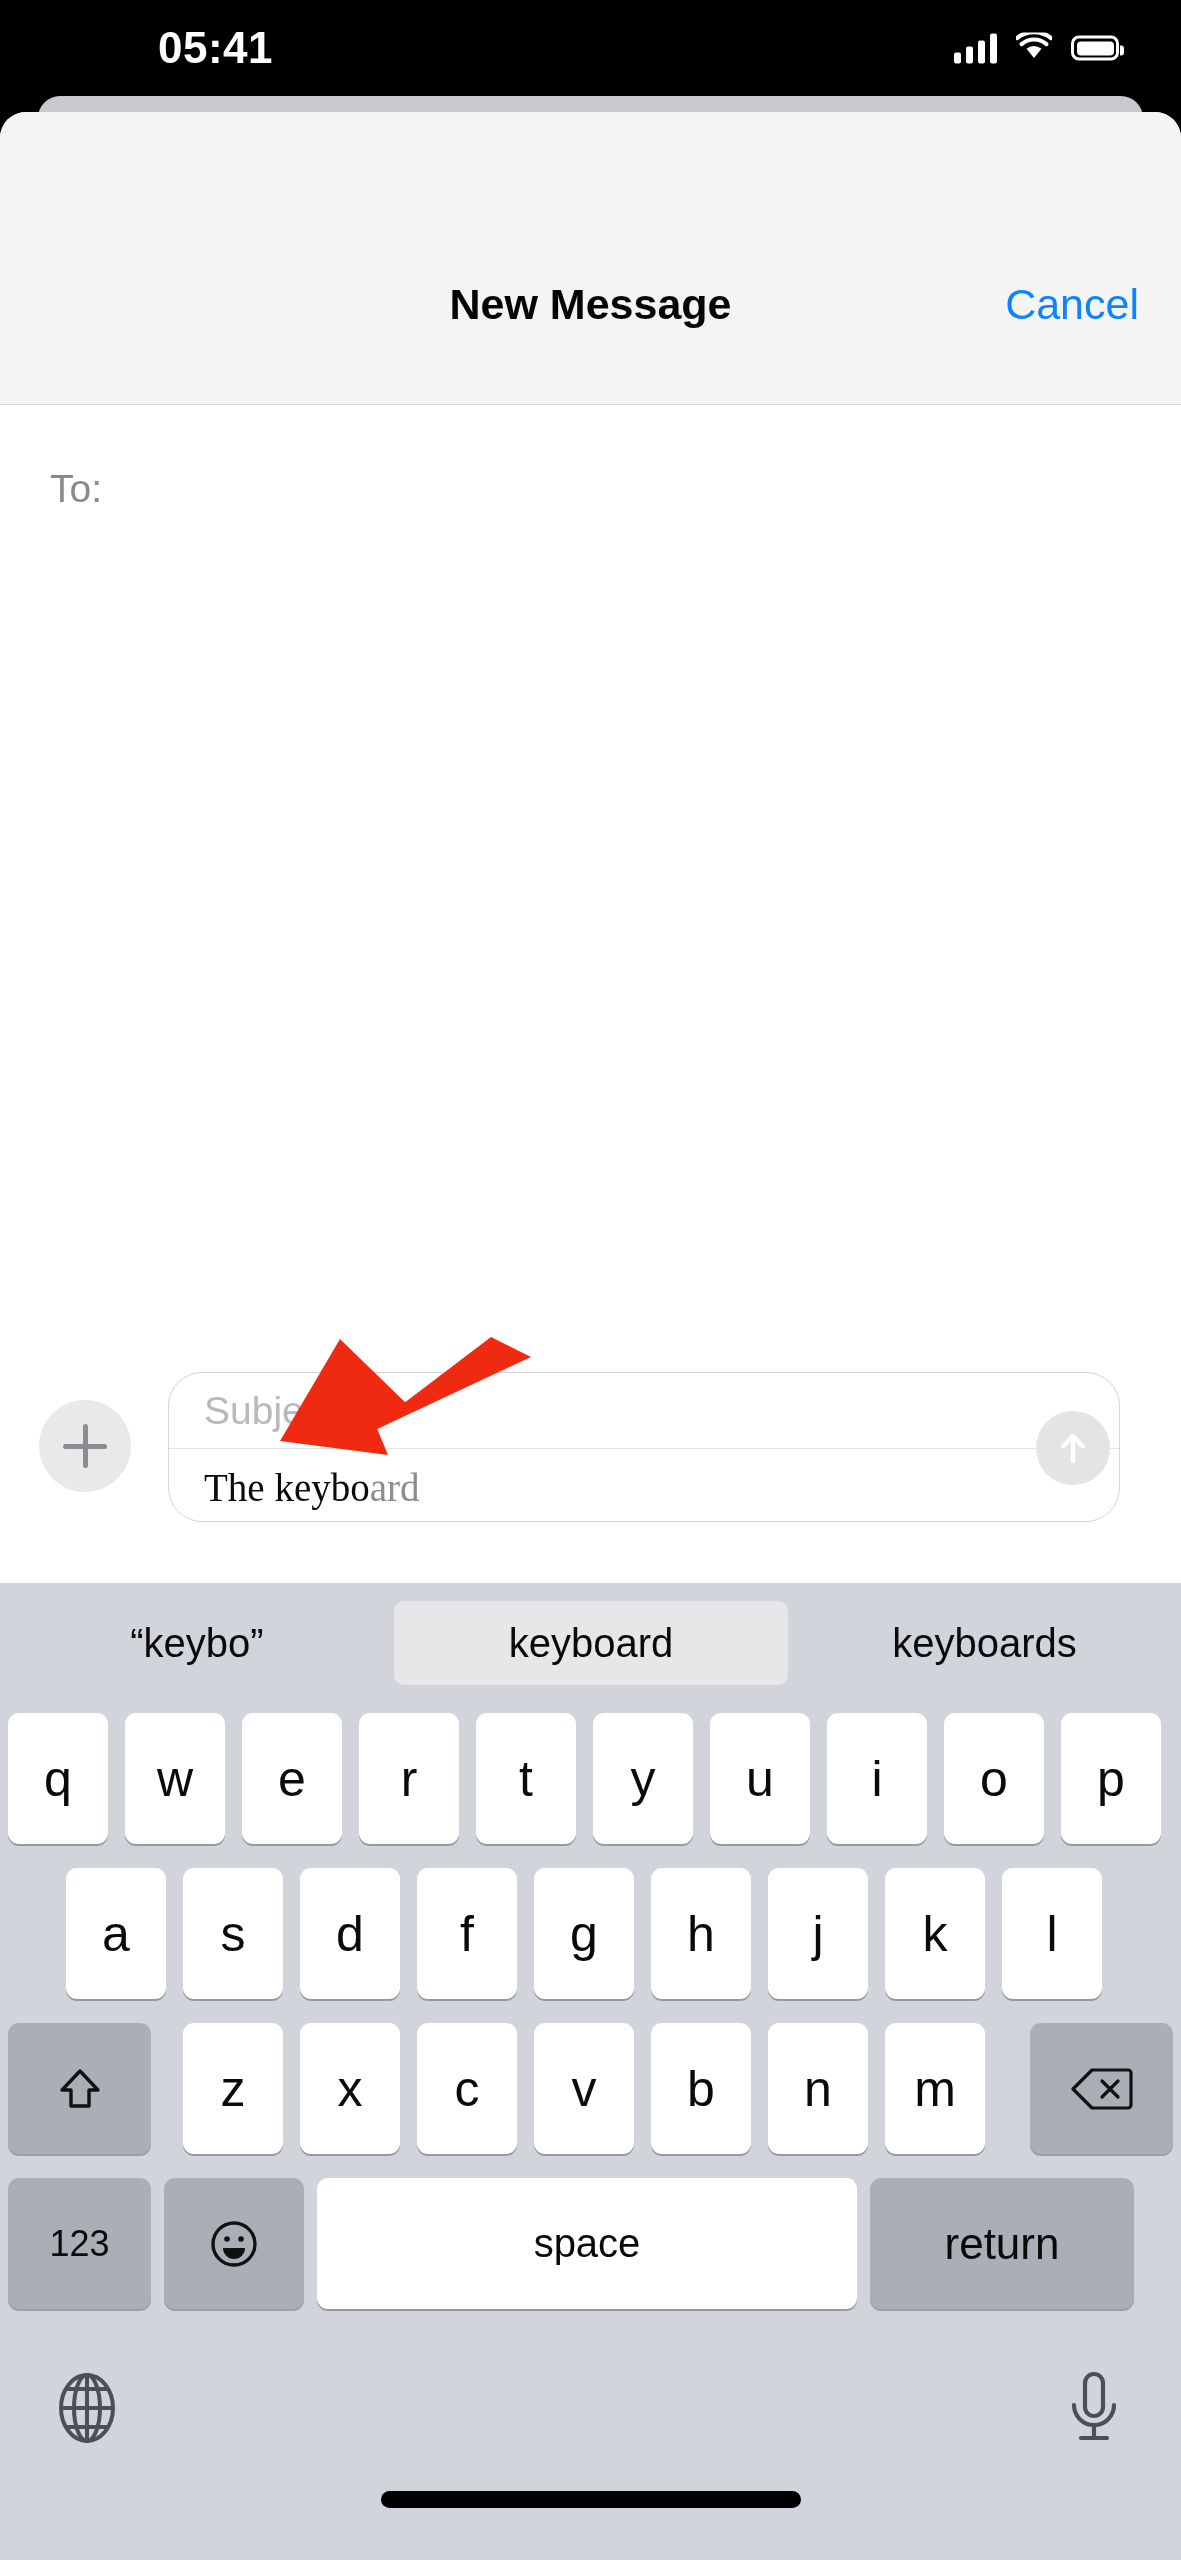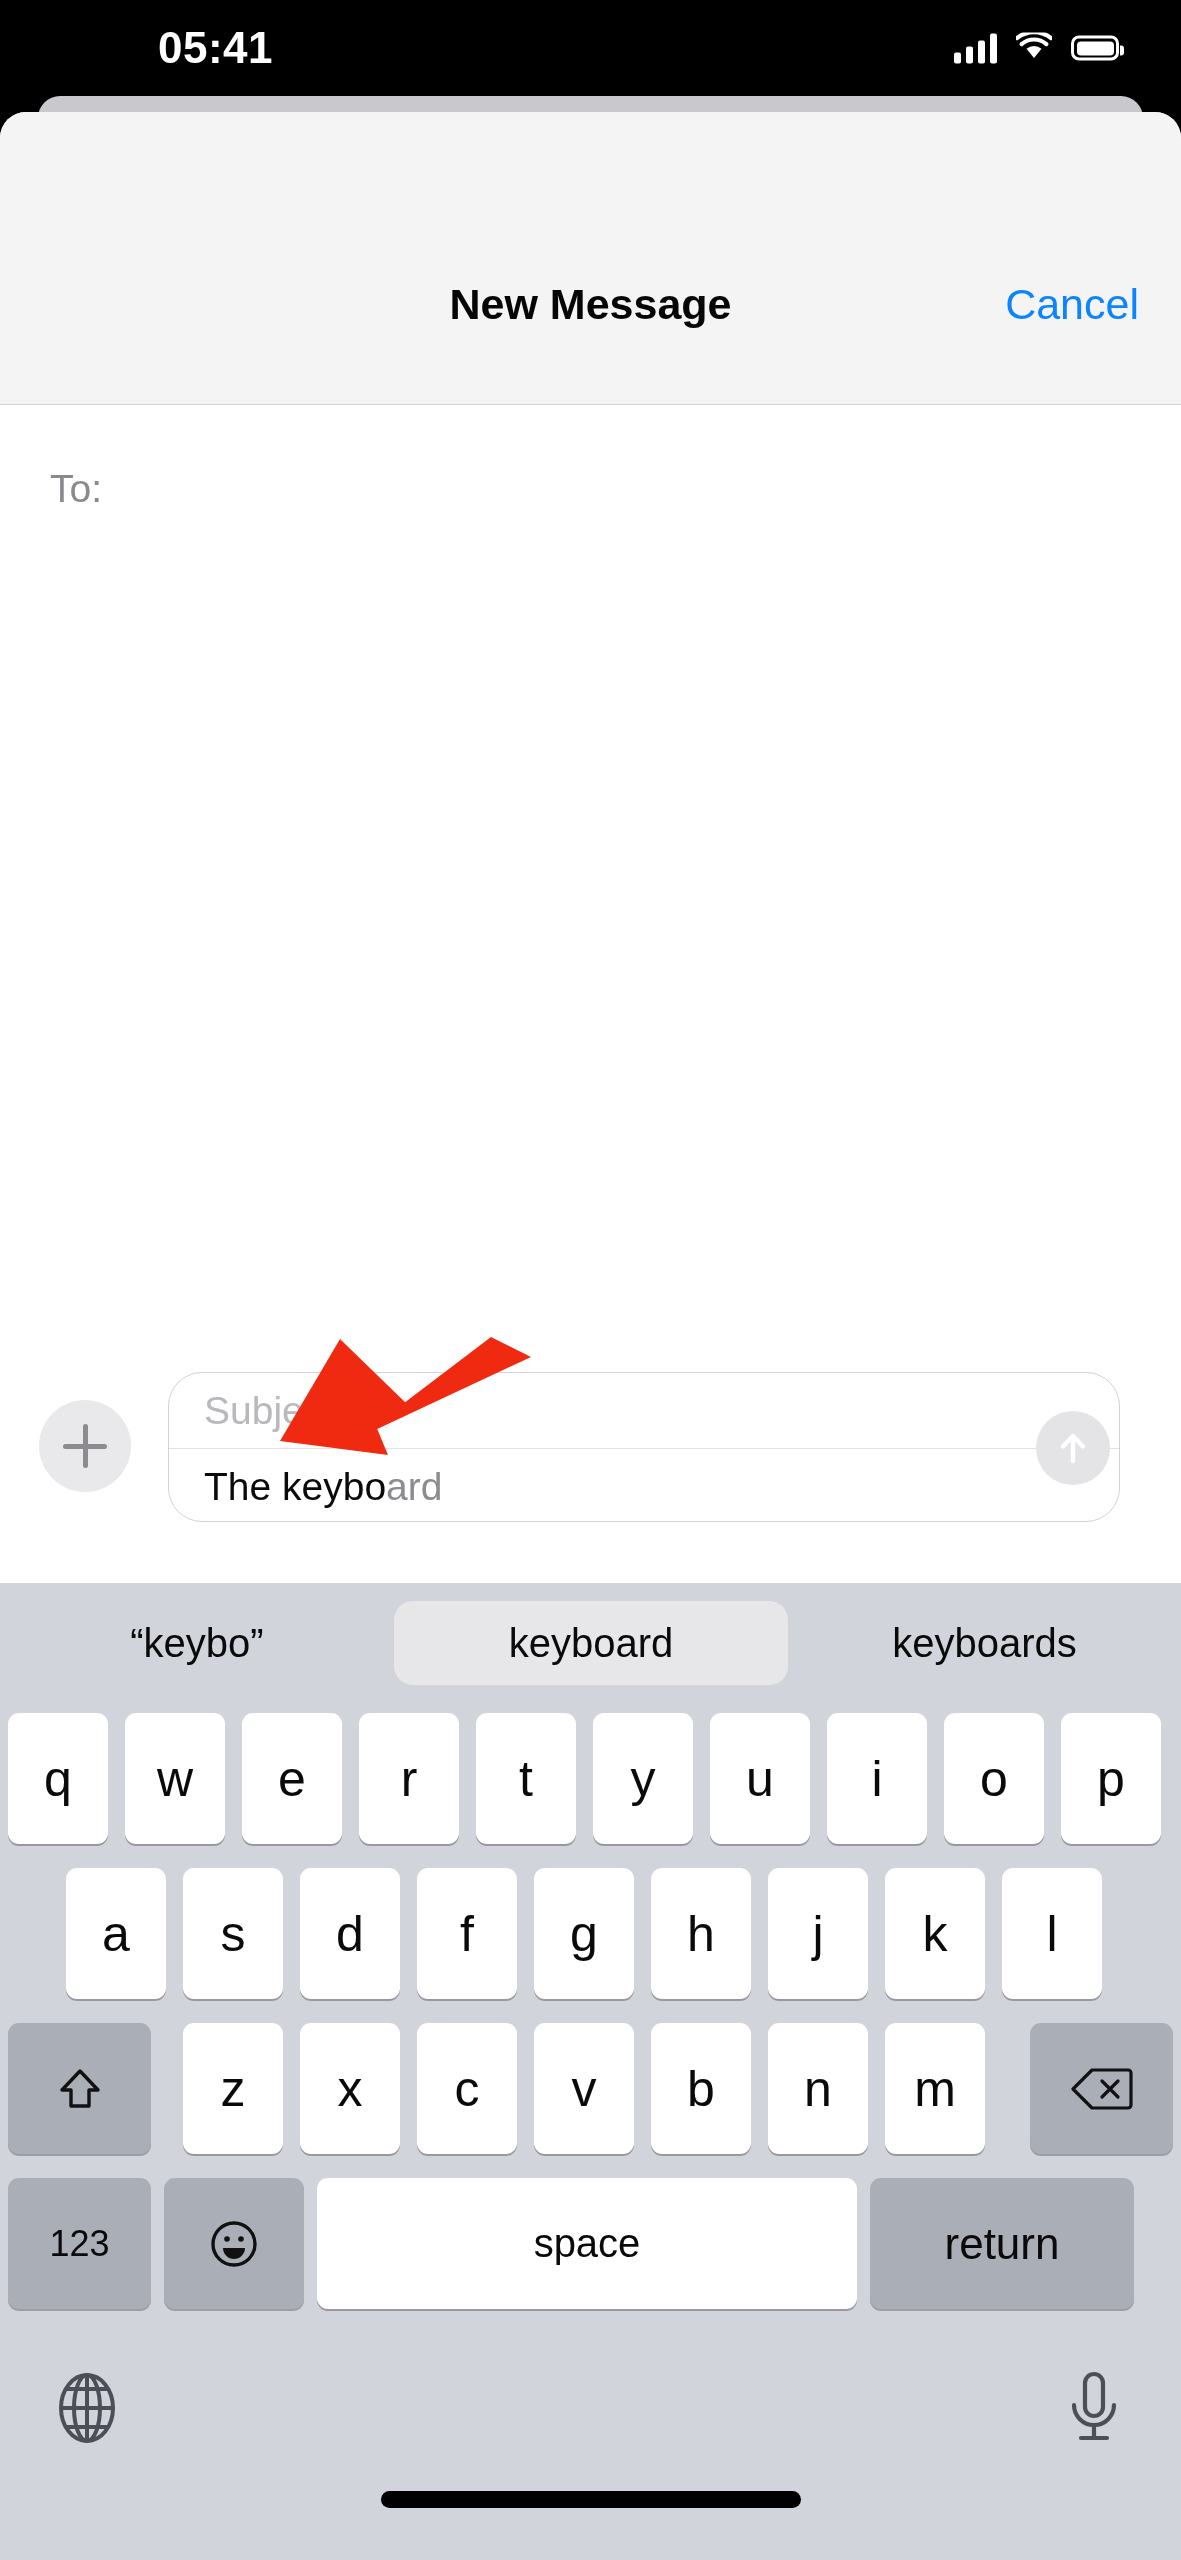--- a/index.html
+++ b/index.html
@@ -117,21 +117,21 @@
   }
   .subject-text{
     position:absolute; left:35px; top:38px; transform:translateY(-50%);
     font-size:39px; color:#b9b9bd;
   }
   .msg-line{
     position:absolute; left:0; top:76px; width:100%; height:73px;
   }
   .msg-text{
     position:absolute; left:35px; top:38px; transform:translateY(-50%);
-    font-size:39px; color:#0a0a0a; white-space:nowrap;
+    font-size:39px; color:#0a0a0a; white-space:nowrap;font-family:Liberation Serif, serif;
   }
   .msg-text .predict{ color:#8b8b90; }
   .send-btn{
     position:absolute; right:9px; top:38px;
     width:74px; height:74px; border-radius:50%;
     background:#e4e4e7;
   }
   .send-btn svg{ position:absolute; left:17px; top:17px; }
 
   
@@ -148,21 +148,21 @@
   }
   .predict-bar{
     position:absolute; left:0; top:0; width:1181px; height:120px;
   }
   .predict-item{
     position:absolute; top:18px; height:84px;
     display:flex; align-items:center; justify-content:center;
     font-size:40px; color:#0a0a0a;
   }
   .predict-item.p0{ left:0px;   width:394px; }
-  .predict-item.p1{ left:394px; width:394px; background:#e7e7ea; border-radius:19px; }
+  .predict-item.p1{ left:394px; width:394px; background:#e7e7ea; border-radius:10px; }
   .predict-item.p2{ left:788px; width:393px; }
 
   .krow{ position:absolute; left:0; width:1181px; height:150px; }
   .krow.r1{ top:130px; }
   .krow.r2{ top:285px; }
   .krow.r3{ top:440px; }
   .krow.r4{ top:595px; }
 
   .key{
     position:absolute; top:0; height:131px;

